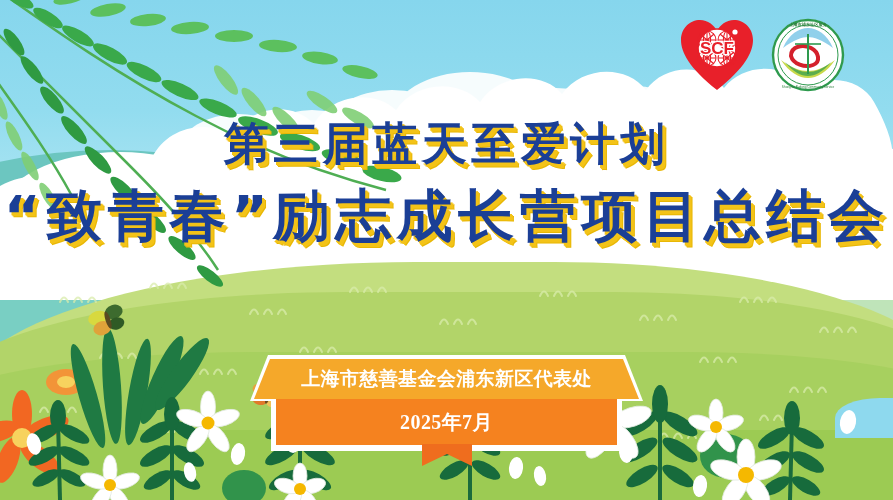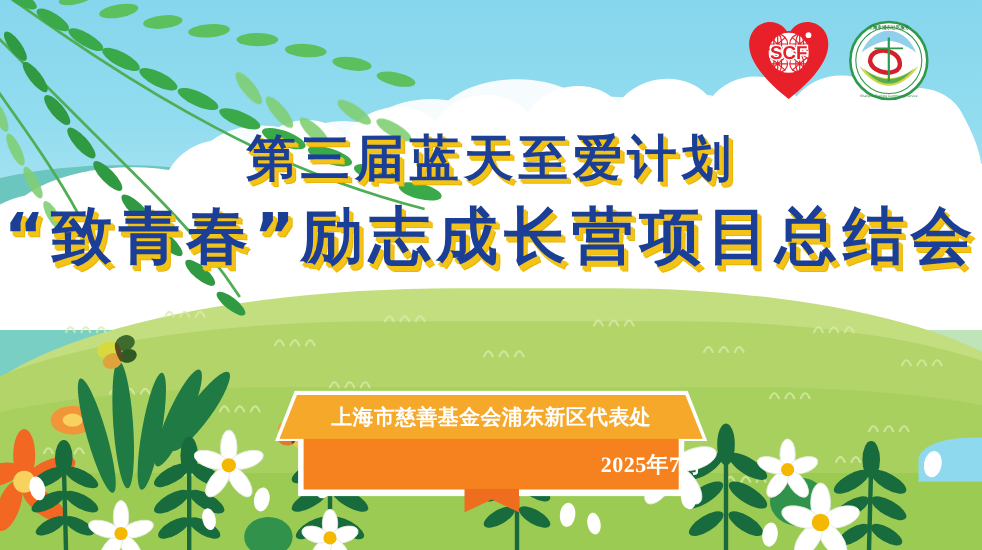--- a/index.html
+++ b/index.html
@@ -95,21 +95,21 @@
     position:absolute;left:168px;top:85px;width:50px;height:22px;
     background:#ef6d1e;
     clip-path:polygon(0 0, 50px 0, 50px 22px, 25px 10px, 0 22px);
   }
   .bantxt{
     position:absolute;width:100%;text-align:center;color:#ffffff;
     font-family:Liberation Serif, serif;font-weight:bold;
     white-space:nowrap;
   }
   #bannerOrg{top:7px;font-size:19px;letter-spacing:.02em;}
-  #bannerDate{top:50px;font-size:20px;letter-spacing:.02em;text-align:right;}
+  #bannerDate{top:50px;font-size:20px;letter-spacing:.02em;}
 
   
   #logos{position:absolute;right:48px;top:18px;display:flex;gap:16px;align-items:flex-start;z-index:60;}
   .logo{position:relative;}
 
   
   #willow{position:absolute;left:-14px;top:-16px;width:420px;height:330px;z-index:30;}
 
   
   #flora{position:absolute;left:0;top:300px;width:893px;height:200px;z-index:50;}

